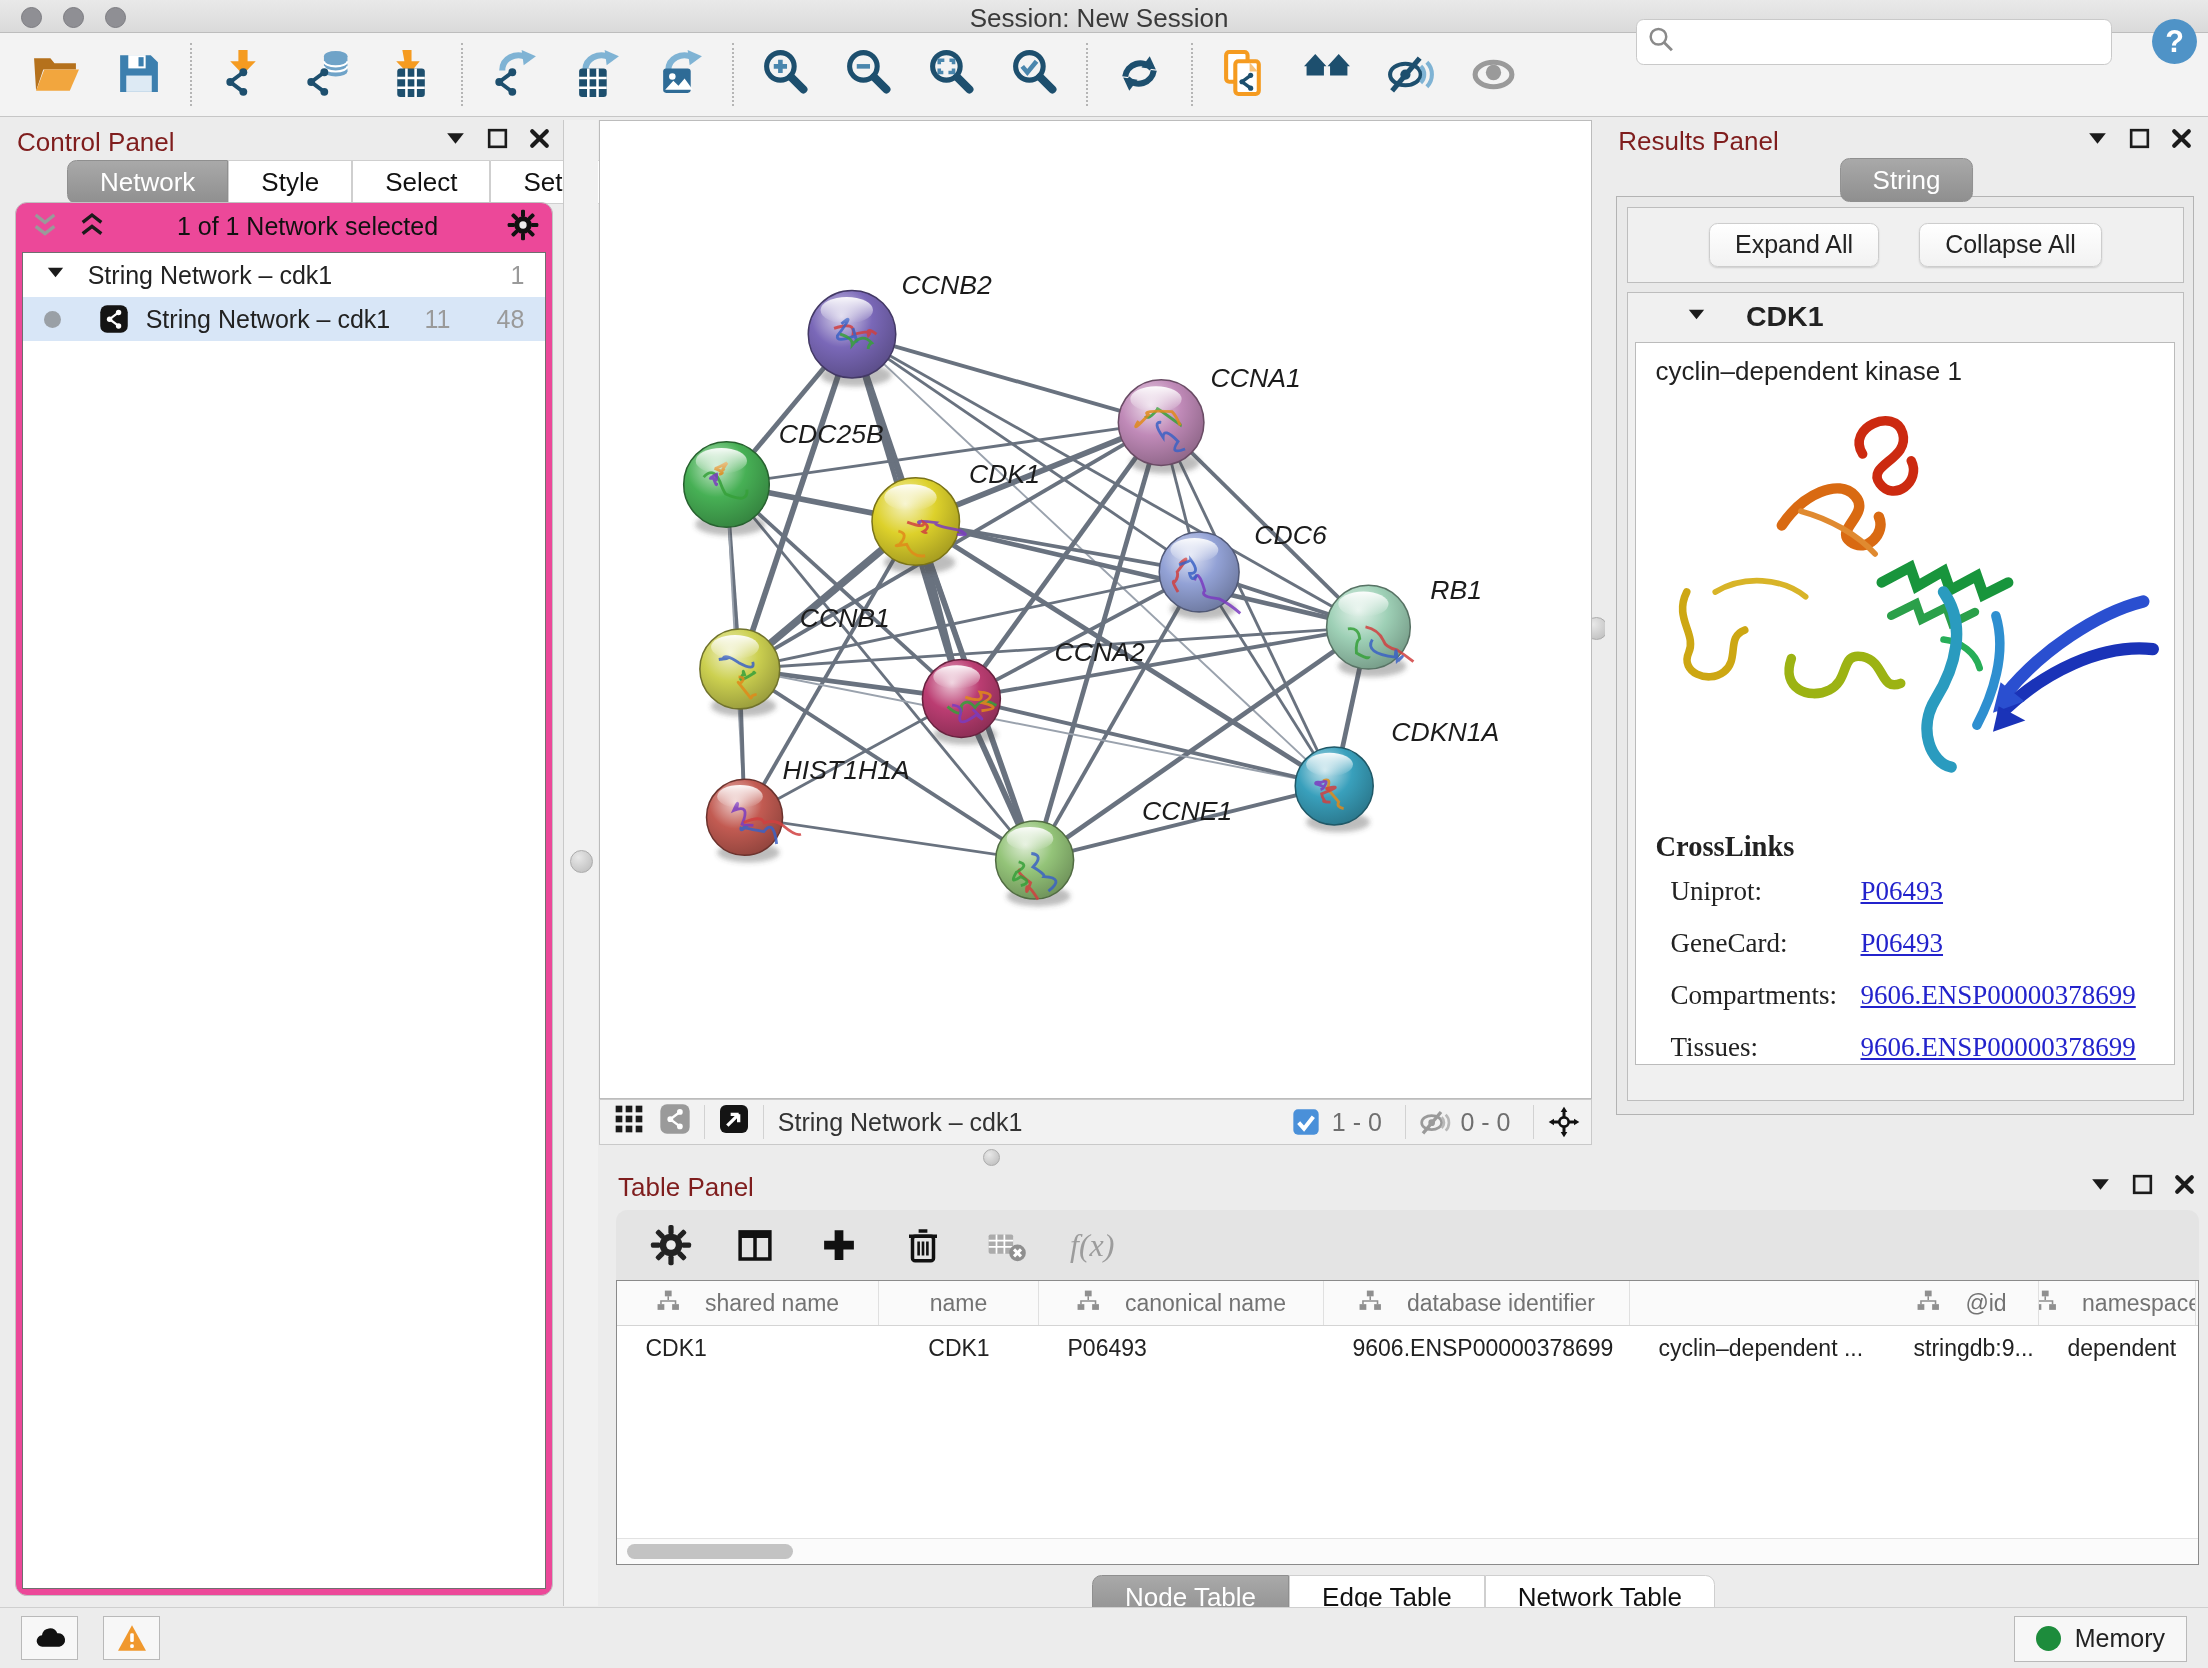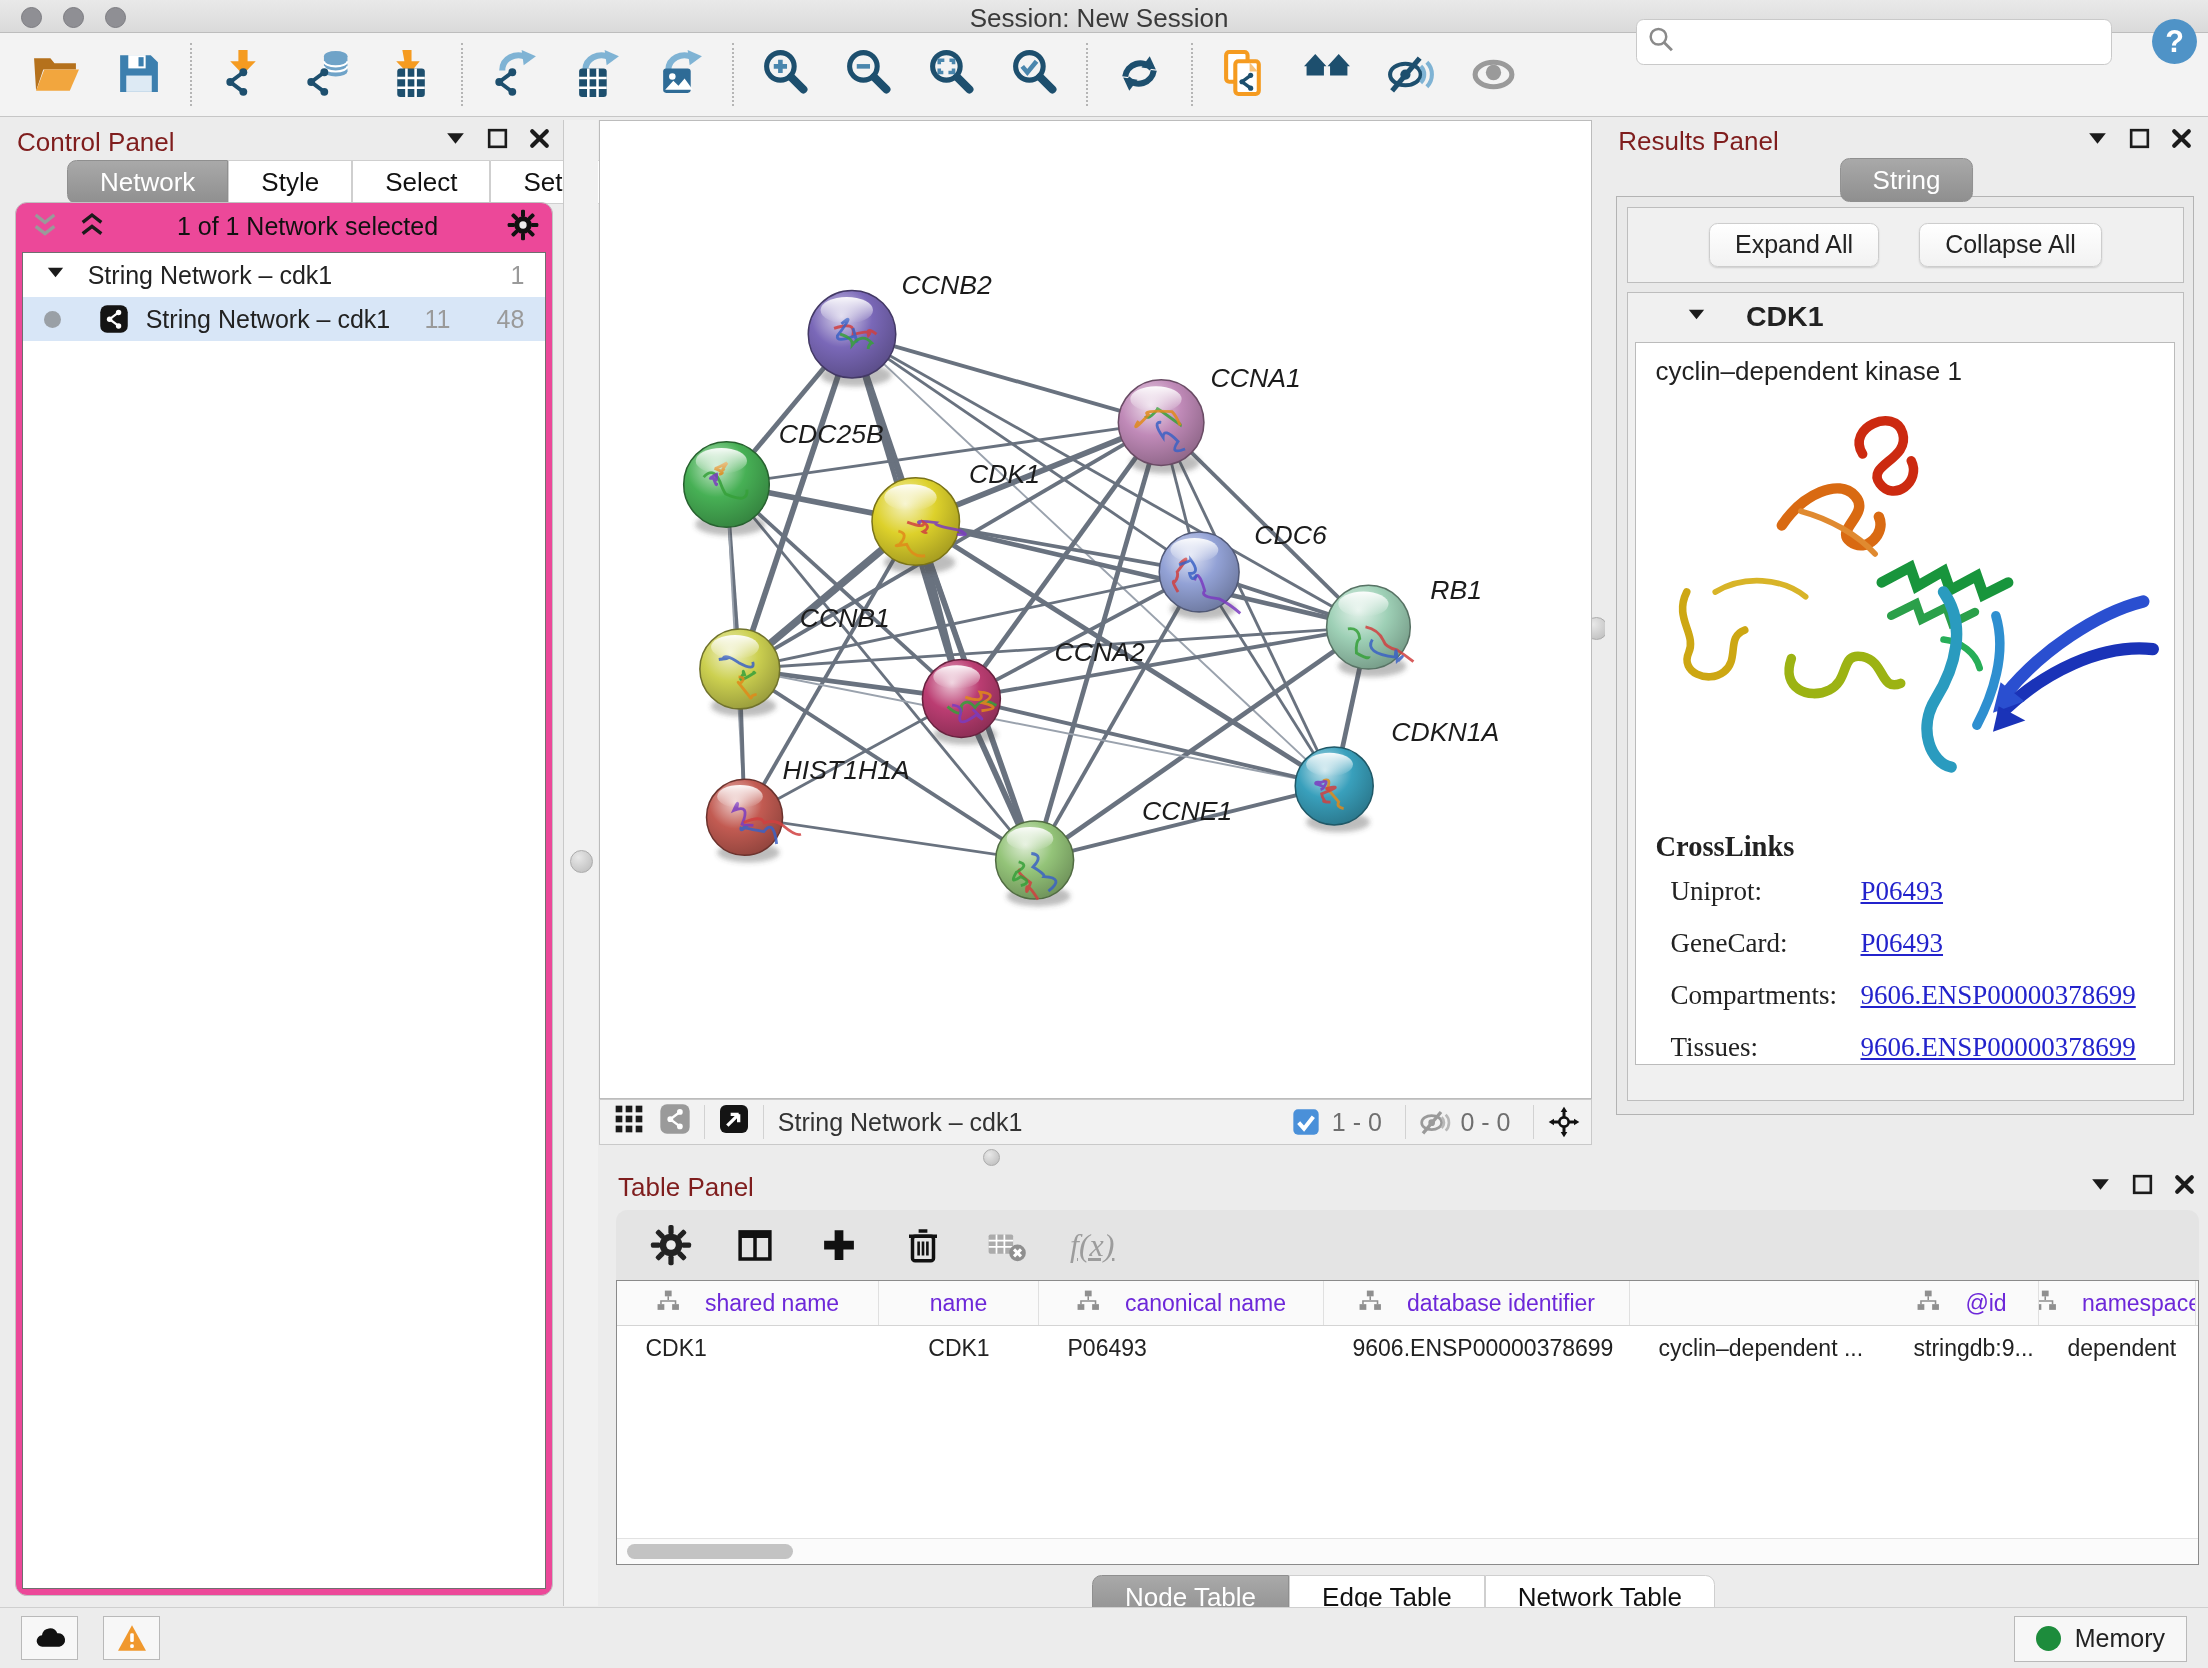--- a/index.html
+++ b/index.html
@@ -70,25 +70,25 @@
   .xl{font-family:"Liberation Serif",serif;margin-top:25px;}
   .xl h3{font-size:28.5px;margin:0 0 13.3px 0;}
   .xl-row{display:flex;font-size:27px;margin:0 0 21px 15px;}
   .xl-row .lab{width:190px;color:#222;}
   .xl-row a{color:#2323cc;text-decoration:underline;}
   
   .tp{position:absolute;left:599px;top:1168px;width:1609px;height:438px;background:#ececec;}
   .tp-card{position:absolute;left:17px;top:42px;right:9.5px;height:70px;background:#e4e4e4;
     border-radius:11.4px 11.4px 0 0;display:flex;align-items:center;gap:42px;padding-left:34px;}
   .tp-card svg{width:42px;height:42px;}
-  .fx{font-family:"Liberation Serif",serif;font-style:italic;font-size:32px;color:#9c9c9c;text-decoration:underline;}
+  .fx{font-family:"Liberation Serif",serif;font-style:italic;font-size:32px;color:#9c9c9c;}
   .tp-table{position:absolute;left:17px;top:112px;right:9.5px;height:283px;background:#fff;
     border:1.9px solid #8a8a8a;overflow:hidden;}
   .tp-hrow{display:flex;height:44px;background:#fafafa;border-bottom:1.9px solid #d4d4d4;}
-  .tp-hcell{display:flex;align-items:center;justify-content:center;gap:24px;font-size:23px;color:#6d28d9;
+  .tp-hcell{display:flex;align-items:center;justify-content:center;gap:24px;font-size:23px;color:#737373;
     border-right:1px solid #e0e0e0;box-sizing:border-box;overflow:hidden;white-space:nowrap;}
   .tp-hcell svg{width:25px;height:25px;flex:none;}
   .tp-rrow{display:flex;height:44px;}
   .tp-cell{display:flex;align-items:center;font-size:23px;padding-left:28.5px;box-sizing:border-box;
     overflow:hidden;white-space:nowrap;}
   .tp-hscroll{position:absolute;left:0;right:0;bottom:0;height:25px;background:#fbfbfb;border-top:1px solid #e2e2e2;}
   .tp-thumb{position:absolute;left:9.5px;top:4.8px;width:166px;height:15px;border-radius:7.6px;background:#c3c3c3;}
   .tp-tabs{position:absolute;left:0;right:0;top:407px;display:flex;justify-content:center;}
   
   .statusbar{position:absolute;left:0;top:1607px;width:100%;height:61px;background:#ececec;border-top:1px solid #cfcfcf;}

